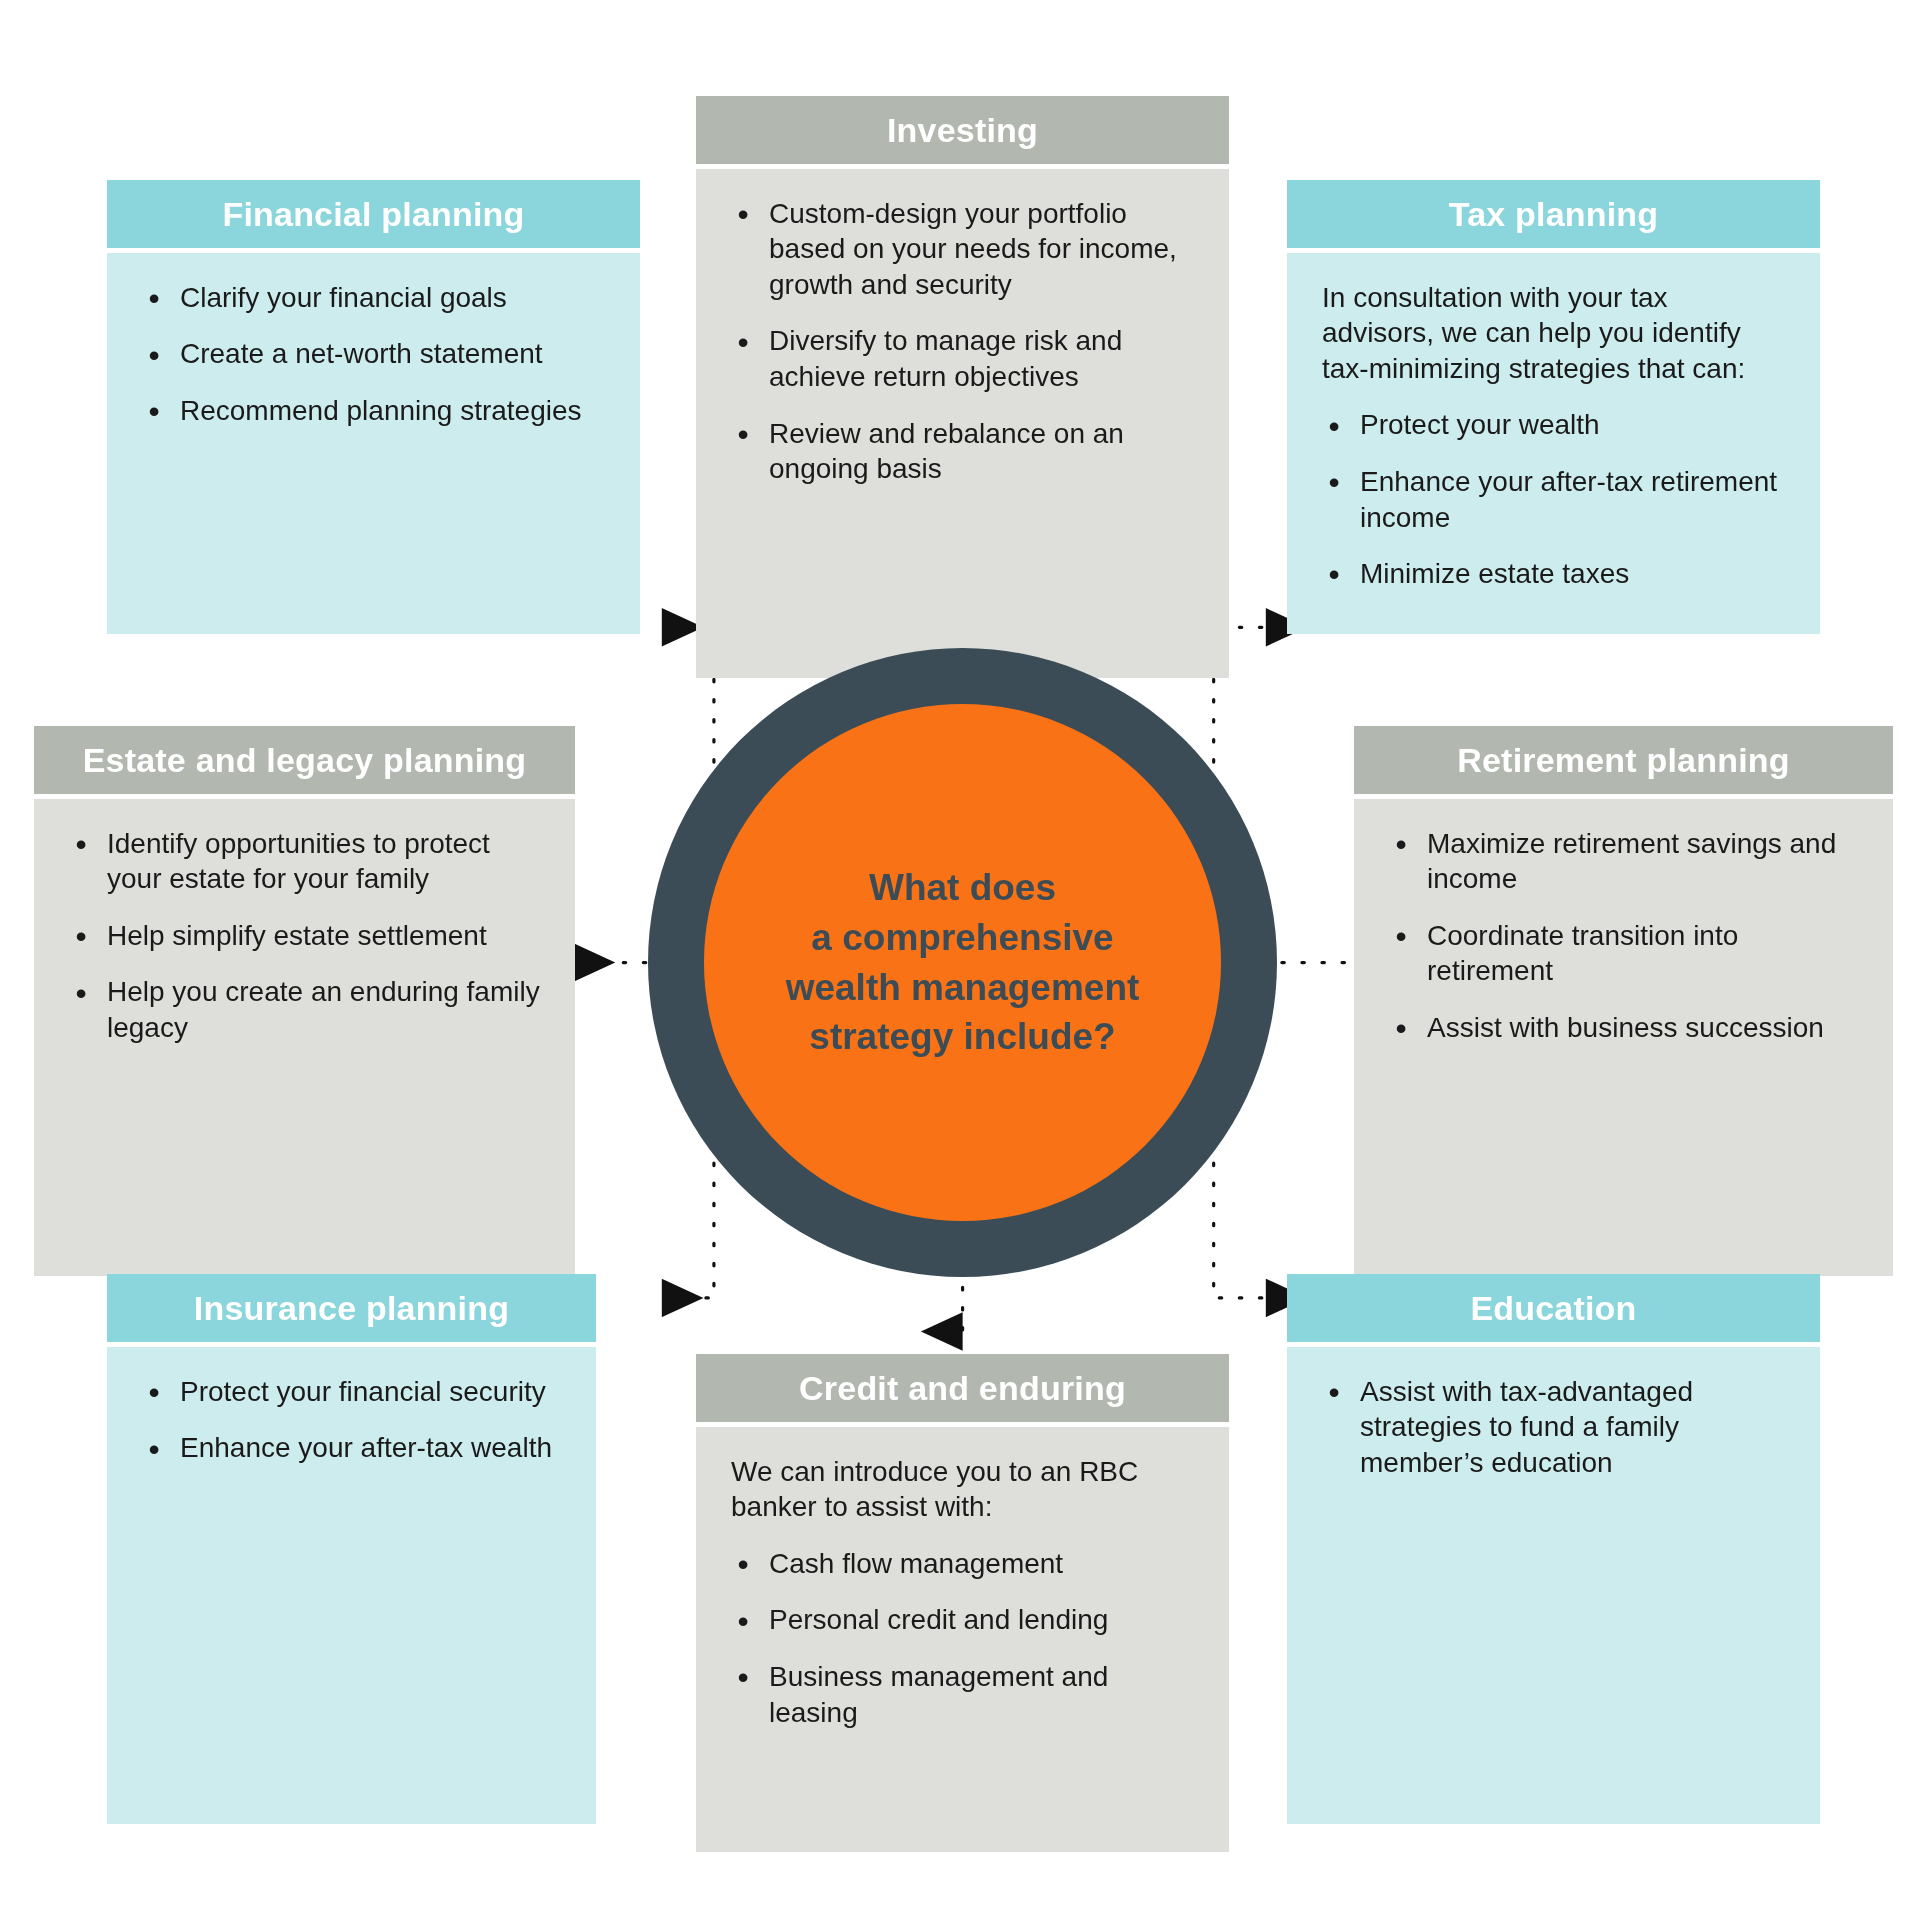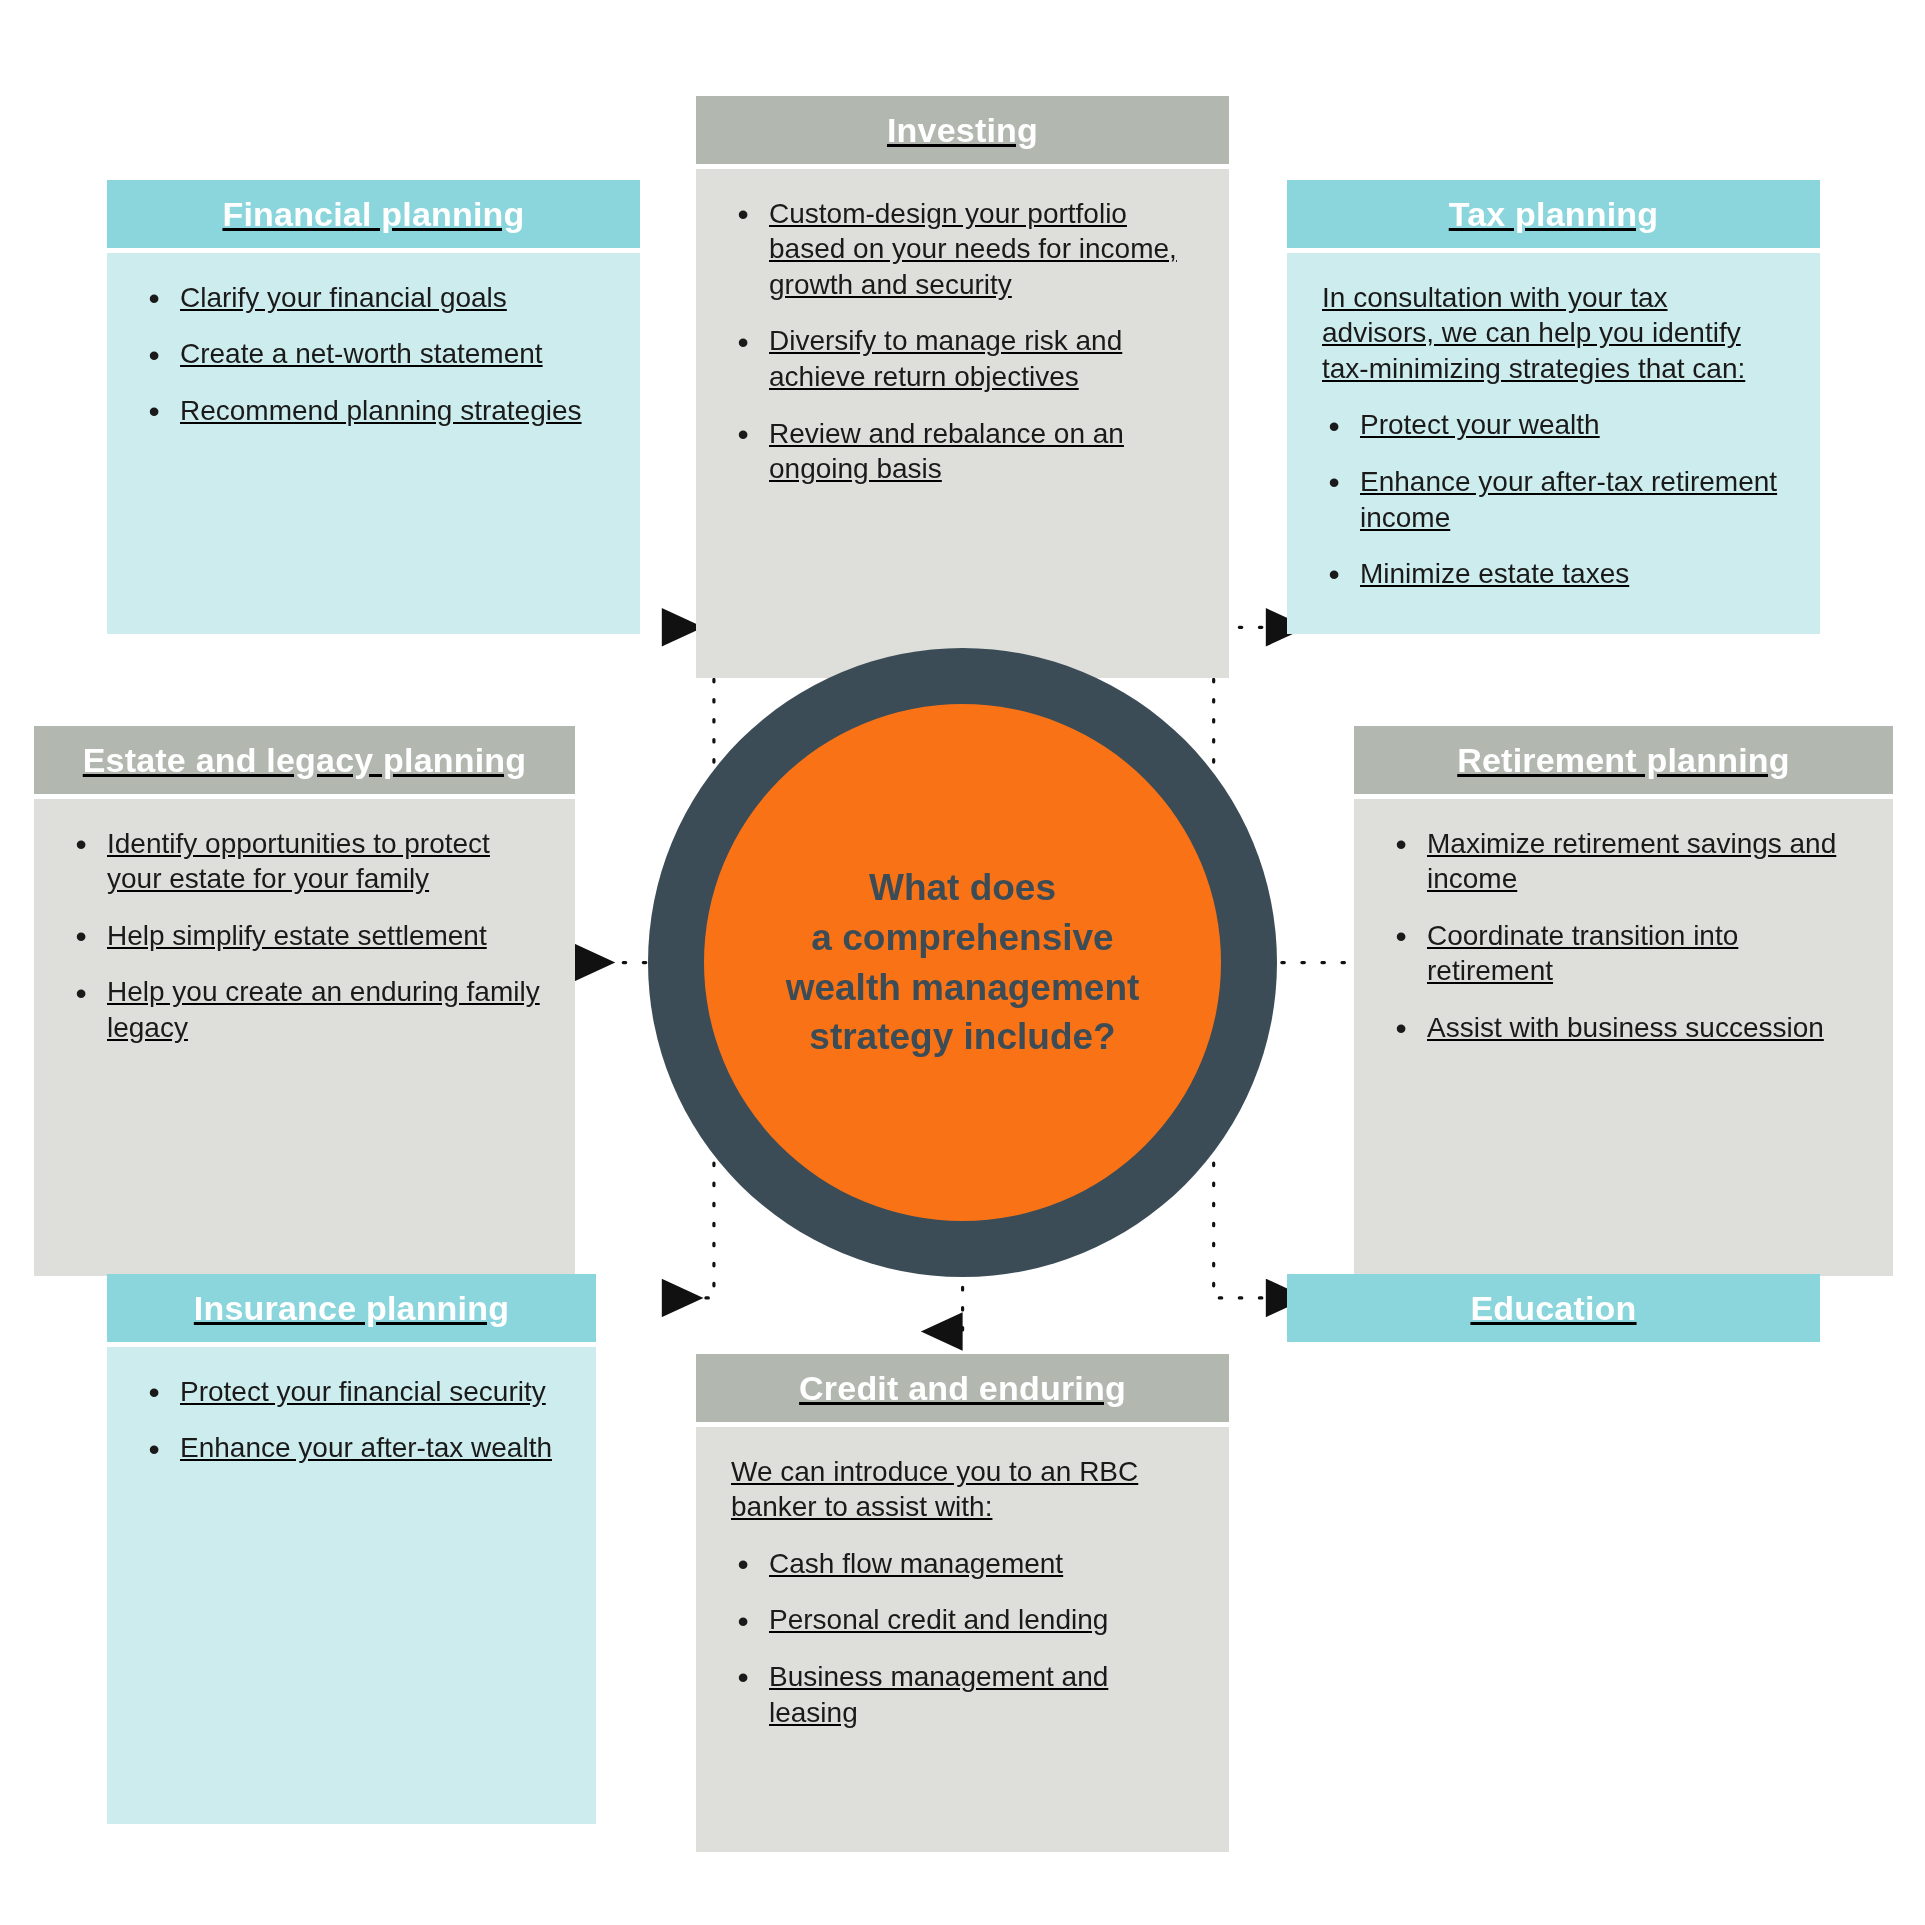--- a/index.html
+++ b/index.html
@@ -4,21 +4,21 @@
 <style>
   html, body { margin:0; padding:0; }
   body {
     width:1926px; height:1926px;
     background:#ffffff;
     font-family:"Liberation Sans", sans-serif;
     overflow:hidden;
   }
   #stage { position:relative; width:1926px; height:1926px; }
 
-  .card { position:absolute; box-sizing:border-box;text-decoration:underline; }
+  .card { position:absolute; box-sizing:border-box; }
   .card .hdr {
     color:#ffffff;
     font-weight:bold;
     text-align:center;
     letter-spacing:0.2px;
     display:flex; align-items:center; justify-content:center;
     font-size:34px;
     height:68px;
   }
   .card .body {
@@ -199,20 +199,25 @@
         <li>Cash flow management</li>
         <li>Personal credit and lending</li>
         <li>Business management and leasing</li>
       </ul>
     </div>
   </div>
 
   <div class="card teal" style="left:1287px; top:1274px; width:533px;">
     <div class="hdr">Education</div>
     <div class="hdr-gap"></div>
+    <div class="body" style="height:477px;">
+      <ul class="blist">
+        <li>Assist with tax-advantaged strategies to fund a family member’s education</li>
+      </ul>
+    </div>
   </div>
 
   <div id="ring">
     <div id="ring-inner">
       <div id="center-text">What does
 a comprehensive
 wealth management
 strategy include?</div>
     </div>
   </div>

